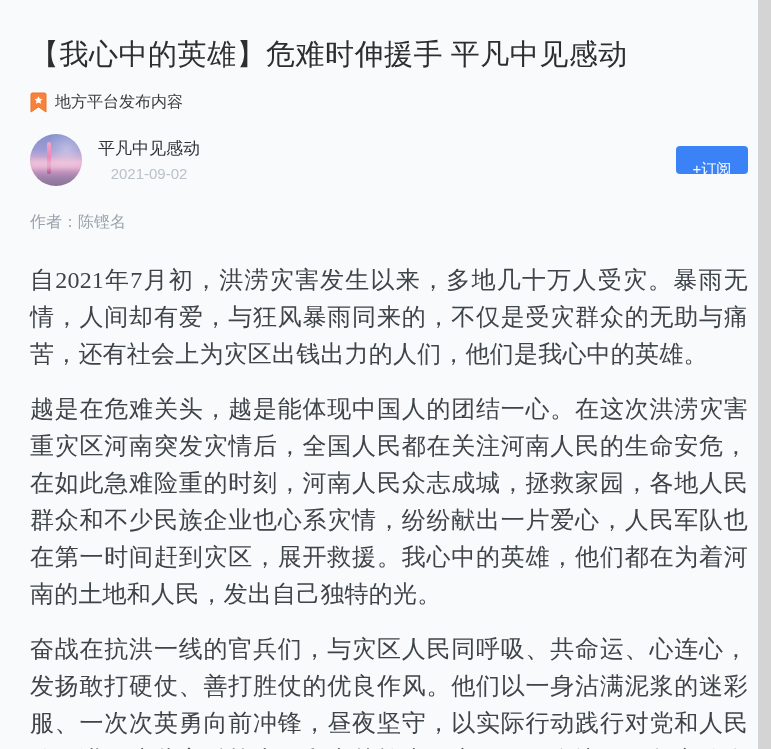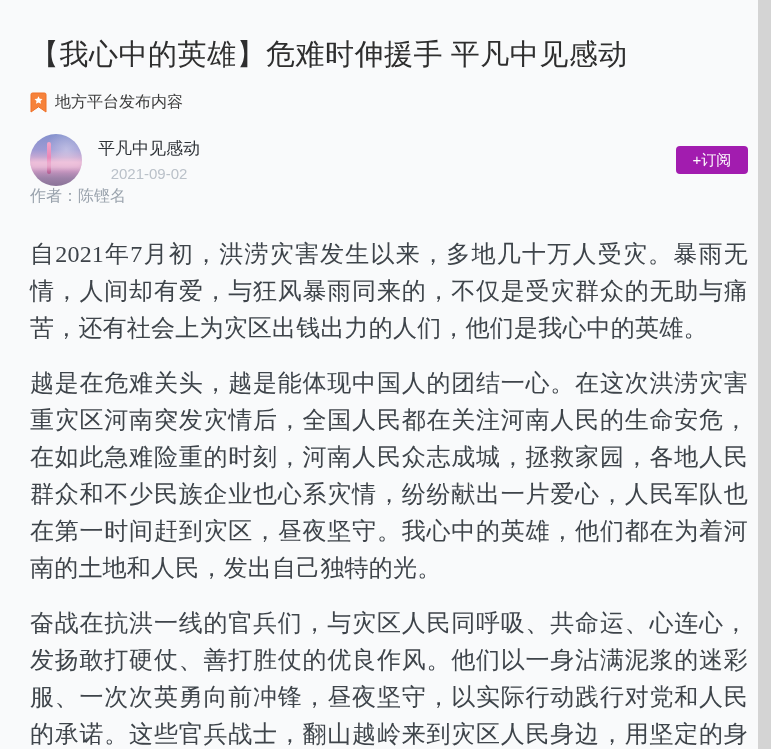--- a/index.html
+++ b/index.html
@@ -98,33 +98,34 @@
     margin-top: 5px;
     font-size: 15px;
     color: #bac1c9;
     text-align: center;
   }
   .subscribe-btn {
     margin-left: auto;
     margin-right: 0;
     width: 72px;
     height: 28px;
-    background: #a21caf;
+    background: #3b82f6;
     color: #ffffff;
     font-size: 15px;
     line-height: 28px;
     text-align: center;
     border-radius: 4px;
     border: none;
     cursor: pointer;
     font-family: "Liberation Sans", "DejaVu Sans", sans-serif;
-    padding: 0;
+    padding: 9px;
     display: block;
   }
   .author-line {
+    margin-top: 26px;
     font-size: 16px;
     color: #9aa3ad;
   }
   .article-body {
     margin-top: 29px;
   }
   .article-body p {
     margin: 0 0 18px 0;
     font-size: 24px;
     line-height: 37px;
@@ -157,20 +158,20 @@
         <div class="publisher-name">平凡中见感动</div>
         <div class="publish-date">2021-09-02</div>
       </div>
       <button class="subscribe-btn">+订阅</button>
     </div>
 
     <div class="author-line">作者：陈铿名</div>
 
     <div class="article-body">
       <p>自2021年7月初，洪涝灾害发生以来，多地几十万人受灾。暴雨无情，人间却有爱，与狂风暴雨同来的，不仅是受灾群众的无助与痛苦，还有社会上为灾区出钱出力的人们，他们是我心中的英雄。</p>
-      <p>越是在危难关头，越是能体现中国人的团结一心。在这次洪涝灾害重灾区河南突发灾情后，全国人民都在关注河南人民的生命安危，在如此急难险重的时刻，河南人民众志成城，拯救家园，各地人民群众和不少民族企业也心系灾情，纷纷献出一片爱心，人民军队也在第一时间赶到灾区，昼夜坚守。我心中的英雄，他们都在为着河南的土地和人民，发出自己独特的光。</p>
+      <p>越是在危难关头，越是能体现中国人的团结一心。在这次洪涝灾害重灾区河南突发灾情后，全国人民都在关注河南人民的生命安危，在如此急难险重的时刻，河南人民众志成城，拯救家园，各地人民群众和不少民族企业也心系灾情，纷纷献出一片爱心，人民军队也在第一时间赶到灾区，展开救援。我心中的英雄，他们都在为着河南的土地和人民，发出自己独特的光。</p>
       <p>奋战在抗洪一线的官兵们，与灾区人民同呼吸、共命运、心连心，发扬敢打硬仗、善打胜仗的优良作风。他们以一身沾满泥浆的迷彩服、一次次英勇向前冲锋，昼夜坚守，以实际行动践行对党和人民的承诺。这些官兵战士，翻山越岭来到灾区人民身边，用坚定的身躯抵御洪水的冲击，成为灾区人民没有血缘关系的亲人。</p>
     </div>
 
   </div>
 </div>
 
 <div class="edge-strip"></div>
 
 </body></html>

